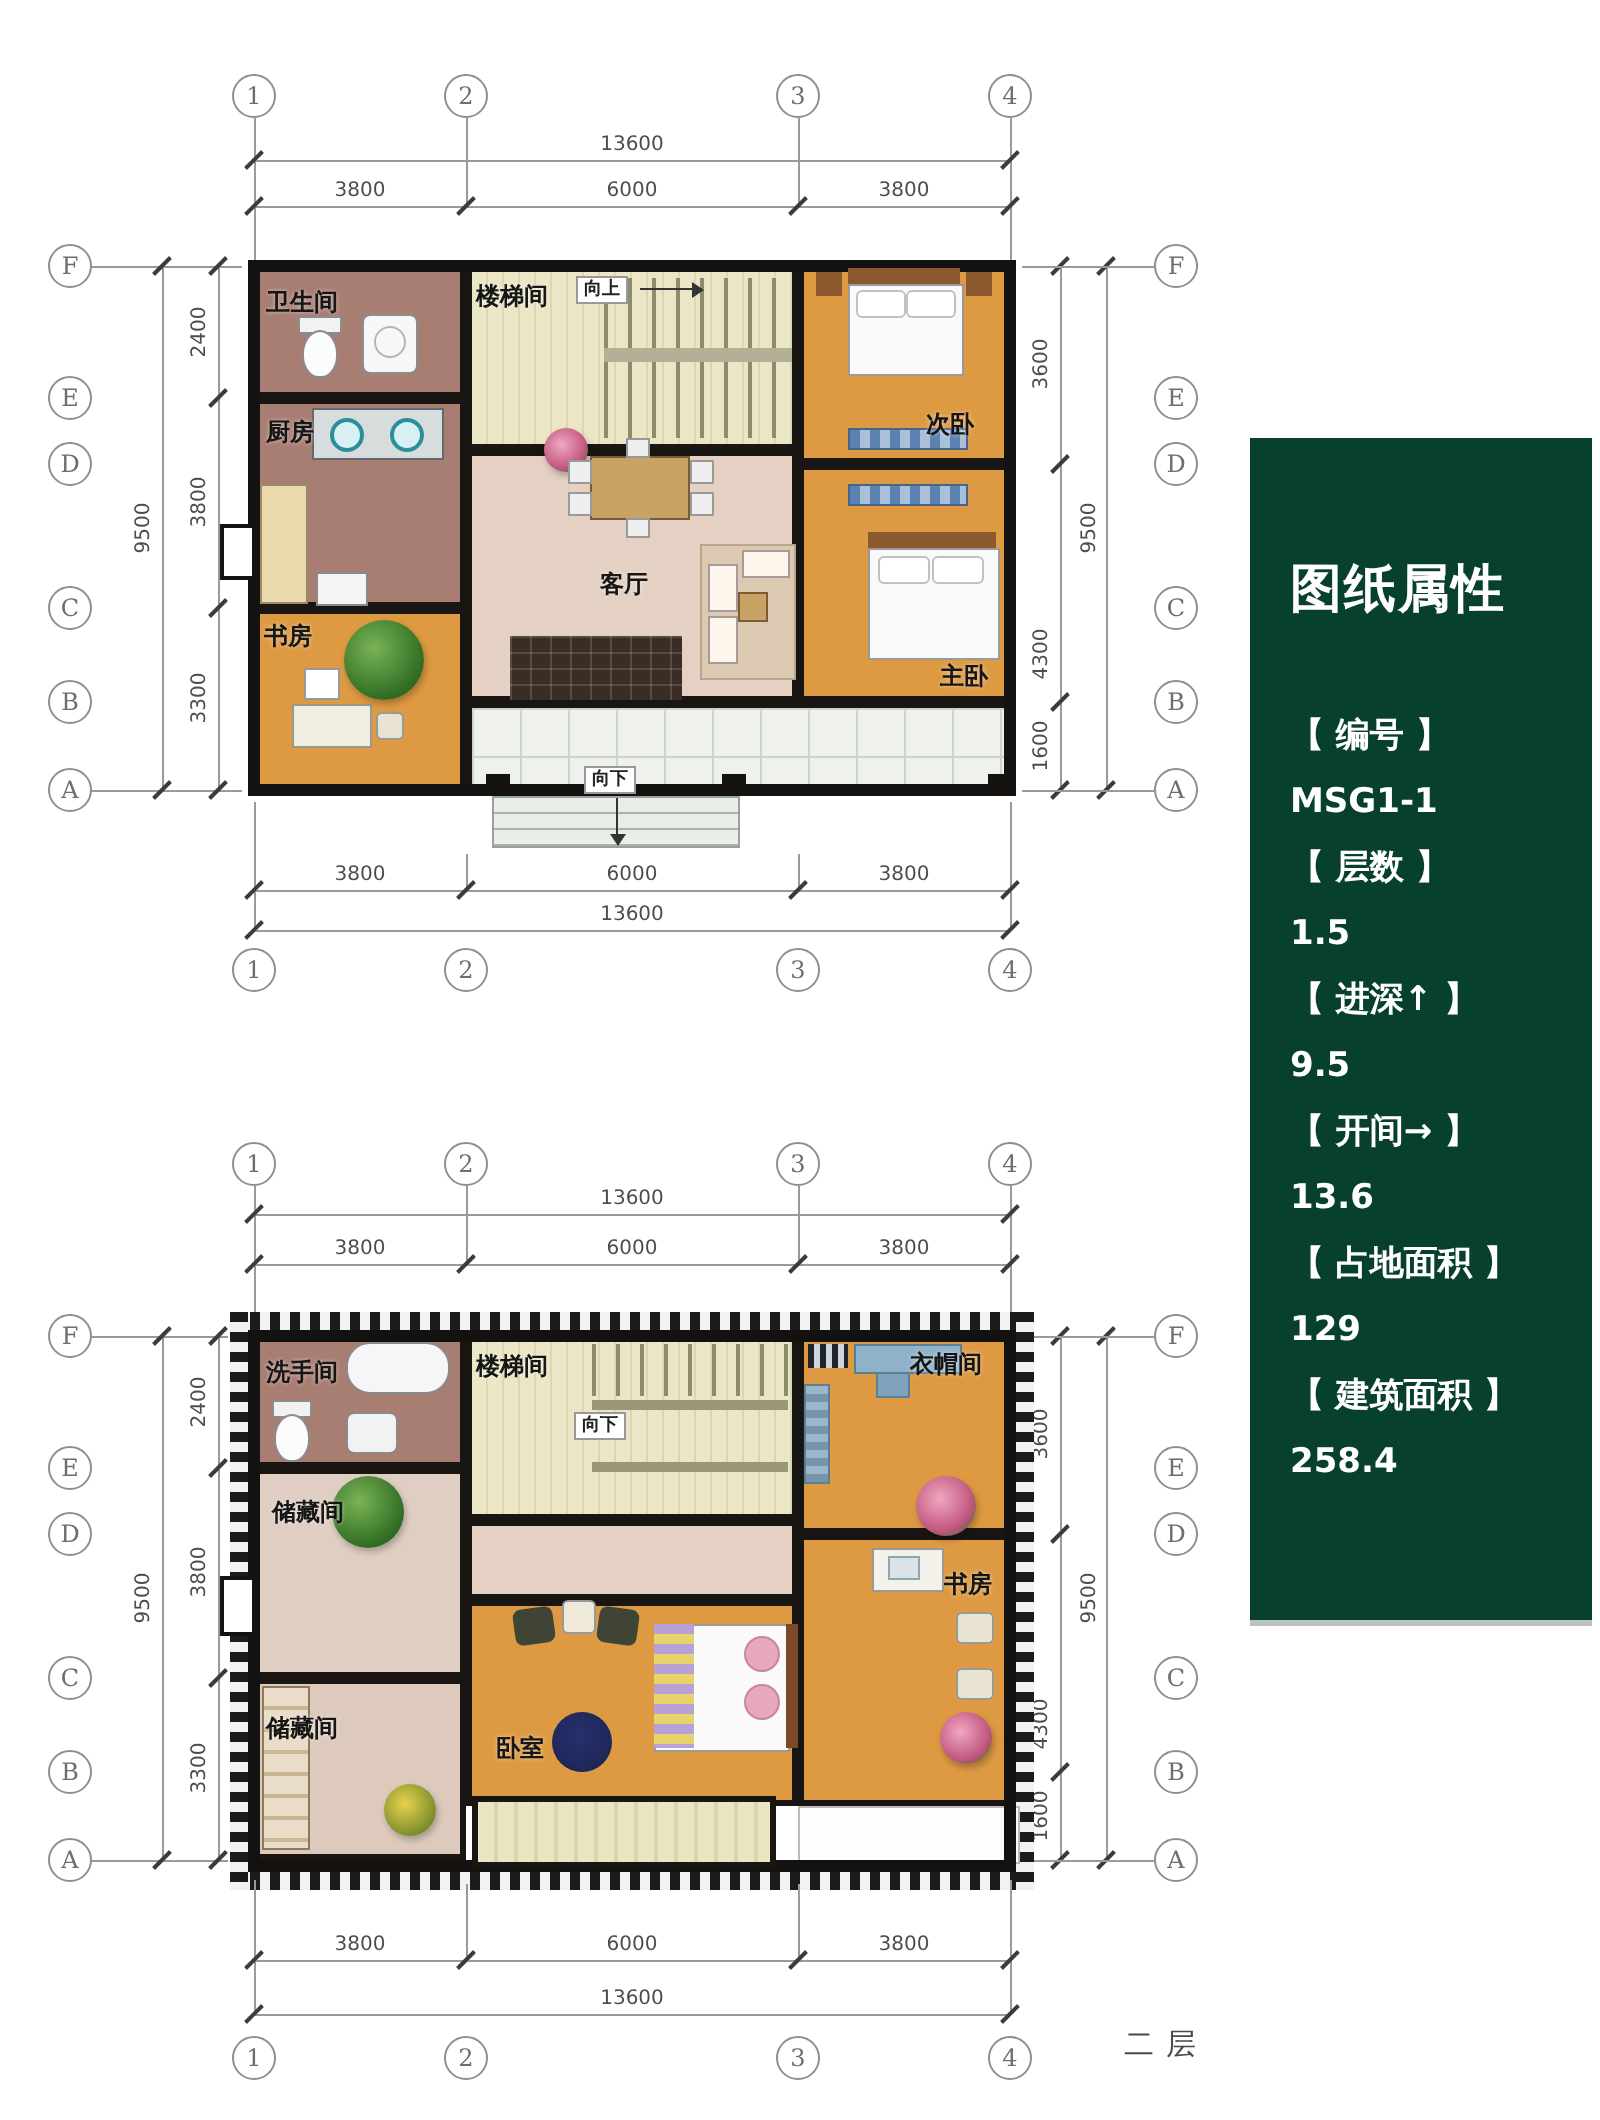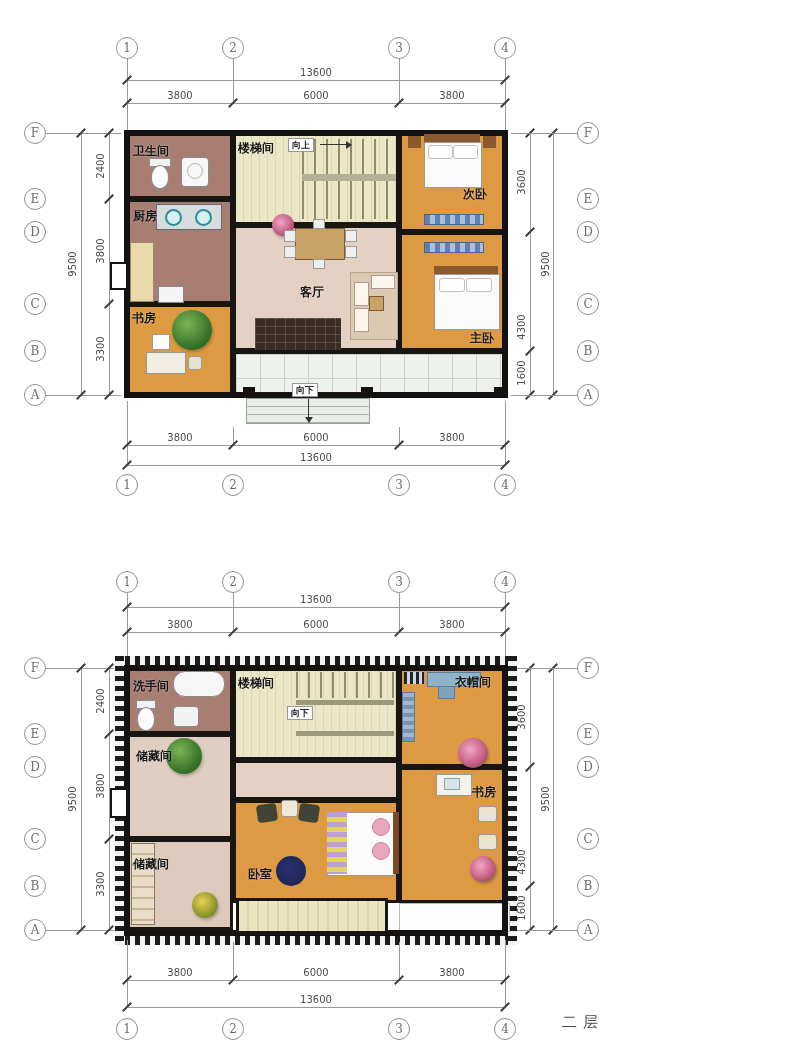--- a/index.html
+++ b/index.html
@@ -200,21 +200,21 @@
   <div class="dirbox" style="left:292px;top:383px"><span>向下</span></div>
   <div class="f" style="left:308px;top:399px;width:1px;height:18px;background:#333"></div>
   <div class="f" style="left:305px;top:417px;width:0;height:0;border-left:4px solid transparent;border-right:4px solid transparent;border-top:6px solid #333"></div>
   <div class="f" style="left:110px;top:262px;width:14px;height:24px;background:#fff;border:2px solid #151210"></div>
 
   <div class="rl" style="left:133px;top:143px">卫生间</div>
   <div class="rl" style="left:238px;top:140px">楼梯间</div>
   <div class="rl" style="left:133px;top:208px">厨房</div>
   <div class="rl" style="left:300px;top:284px">客厅</div>
   <div class="rl" style="left:132px;top:310px">书房</div>
-  <div class="rl" style="left:463px;top:186px">次卧</div>
+  <div class="rl" style="left:463px;top:204px">次卧</div>
   <div class="rl" style="left:470px;top:330px">主卧</div>
 
   <div class="vl" style="left:127px;top:401px;height:64px"></div>
   <div class="vl" style="left:233px;top:427px;height:18px"></div>
   <div class="vl" style="left:399px;top:427px;height:18px"></div>
   <div class="vl" style="left:505px;top:401px;height:64px"></div>
   <div class="hl" style="left:127px;top:445px;width:378px"></div>
   <div class="dn" style="left:180px;top:443px">3800</div>
   <div class="dn" style="left:316px;top:443px">6000</div>
   <div class="dn" style="left:452px;top:443px">3800</div>
@@ -413,14 +413,31 @@
       <span>2</span>
     </div>
   <div class="gc" style="left:388px;top:1018px">
       <span>3</span>
     </div>
   <div class="gc" style="left:494px;top:1018px">
       <span>4</span>
     </div>
   <div class="caption" style="left:562px;top:1013px">二层</div>
 
+  <div class="panel">
+    <h1>图纸属性</h1>
+    <div class="p-items">
+      <div>【 编号 】</div>
+      <div>MSG1-1</div>
+      <div>【 层数 】</div>
+      <div>1.5</div>
+      <div>【 进深↑ 】</div>
+      <div>9.5</div>
+      <div>【 开间→ 】</div>
+      <div>13.6</div>
+      <div>【 占地面积 】</div>
+      <div>129</div>
+      <div>【 建筑面积 】</div>
+      <div>258.4</div>
+    </div>
+  </div>
 
 </div>
 
 </body></html>

